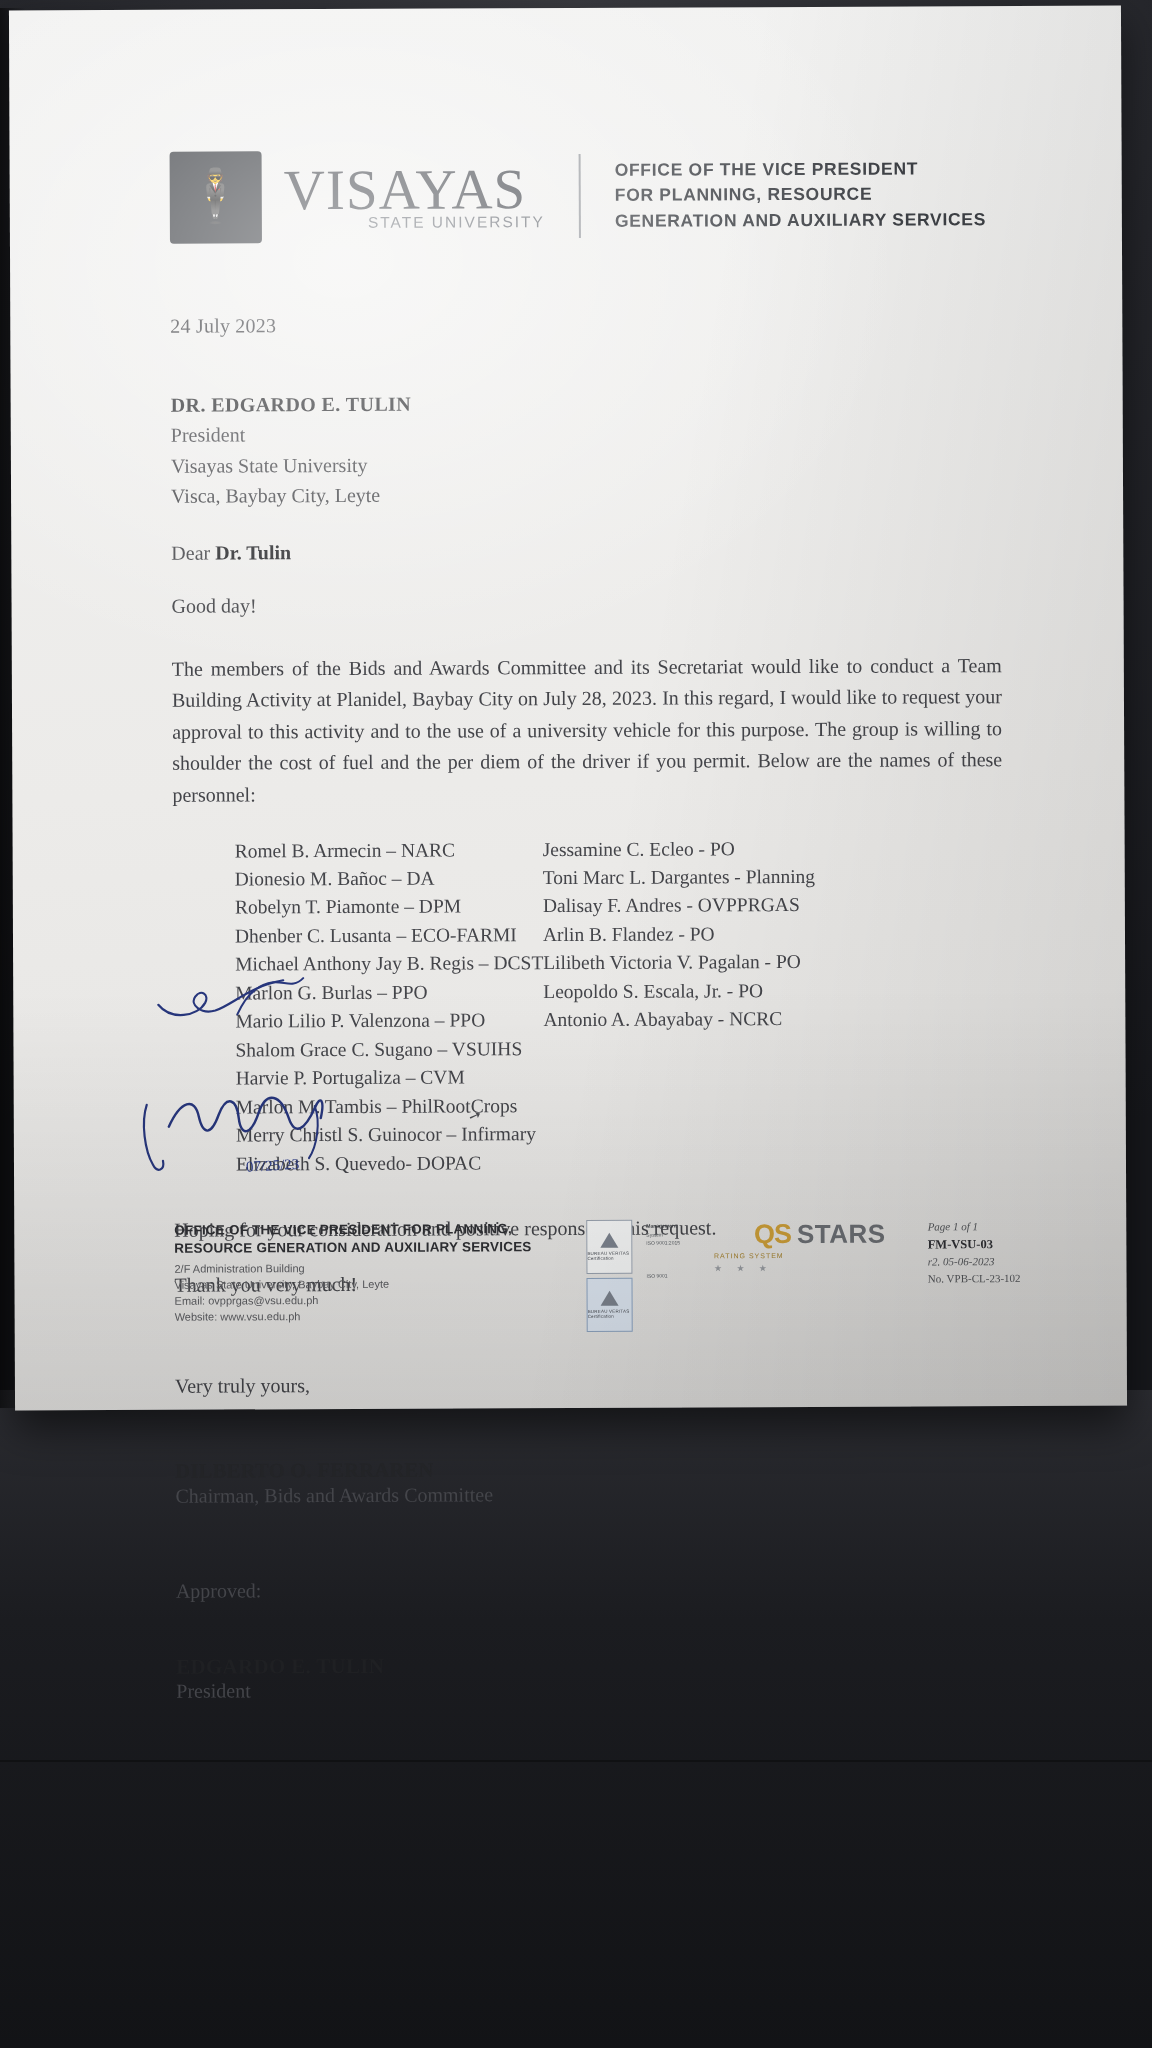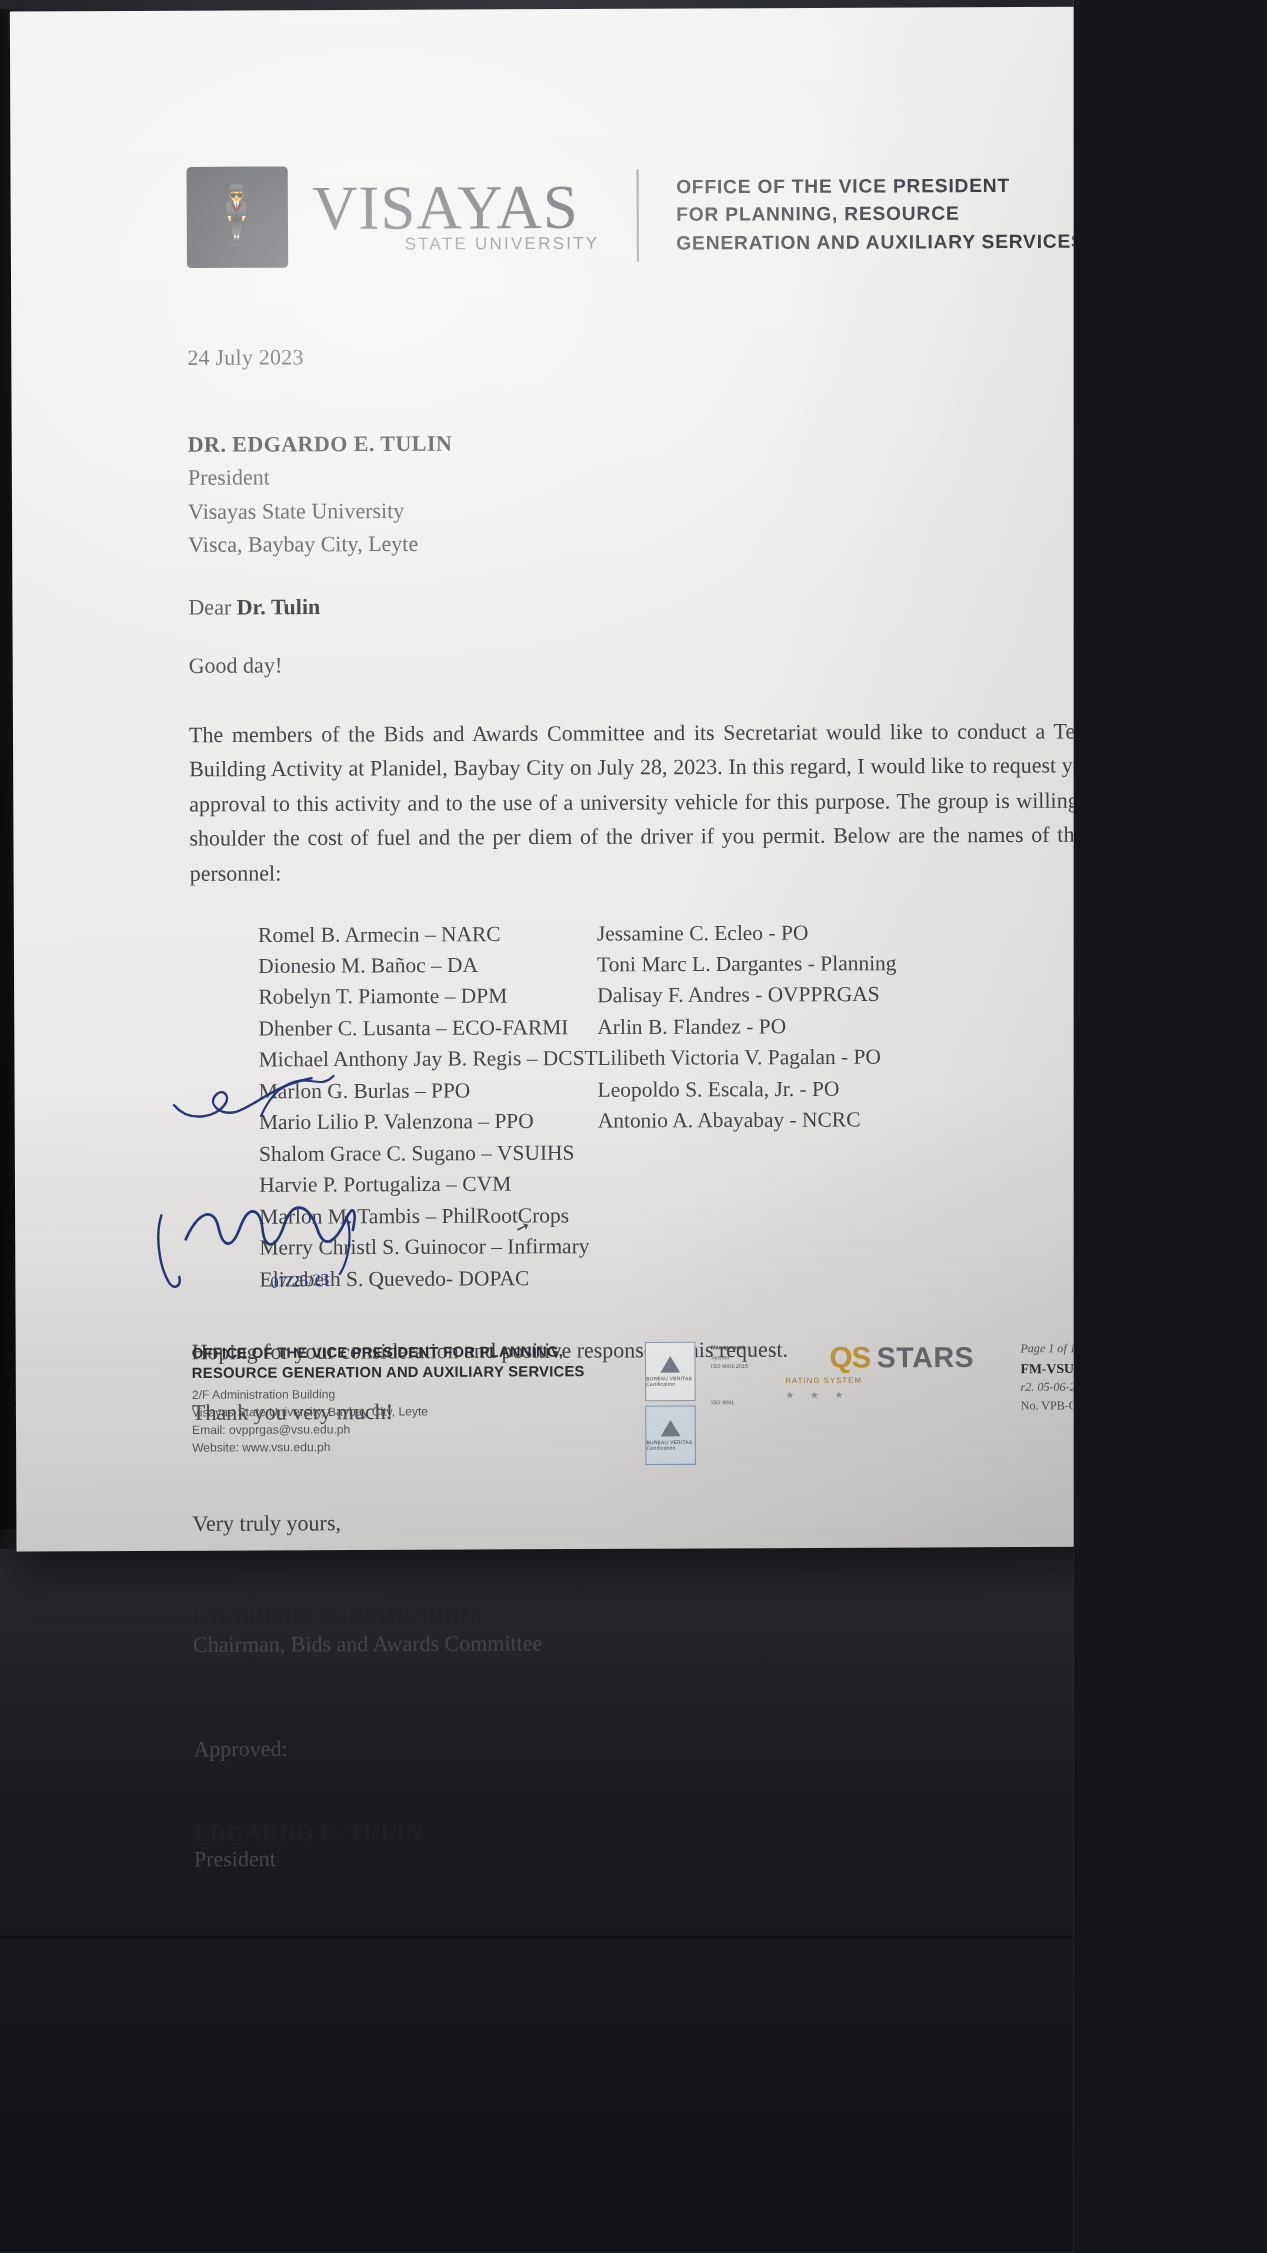--- a/index.html
+++ b/index.html
@@ -3,24 +3,24 @@
 <meta charset="utf-8">
 <style>
   * { box-sizing: border-box; }
   html, body {
     margin: 0; padding: 0;
     background: #15161a;
     font-family: "Liberation Serif", serif;
   }
   #shot {
     position: relative;
-    width: 976px;
+    width: 1152px;
     height: 2048px;
     overflow: hidden;
-    background: #0f766e;
+    background: #f0abfc;
   }
   
   .desk {
     position: absolute; inset: 0;
     background:
       radial-gradient(120% 60% at 50% 0%, #3a3b40 0%, #24252a 45%, #17181c 100%);
   }
   .desk-bottom {
     position: absolute; left: 0; right: 0; top: 1390px; bottom: 0;
     background: linear-gradient(180deg, #2b2c31 0%, #1b1c20 35%, #121316 100%);

